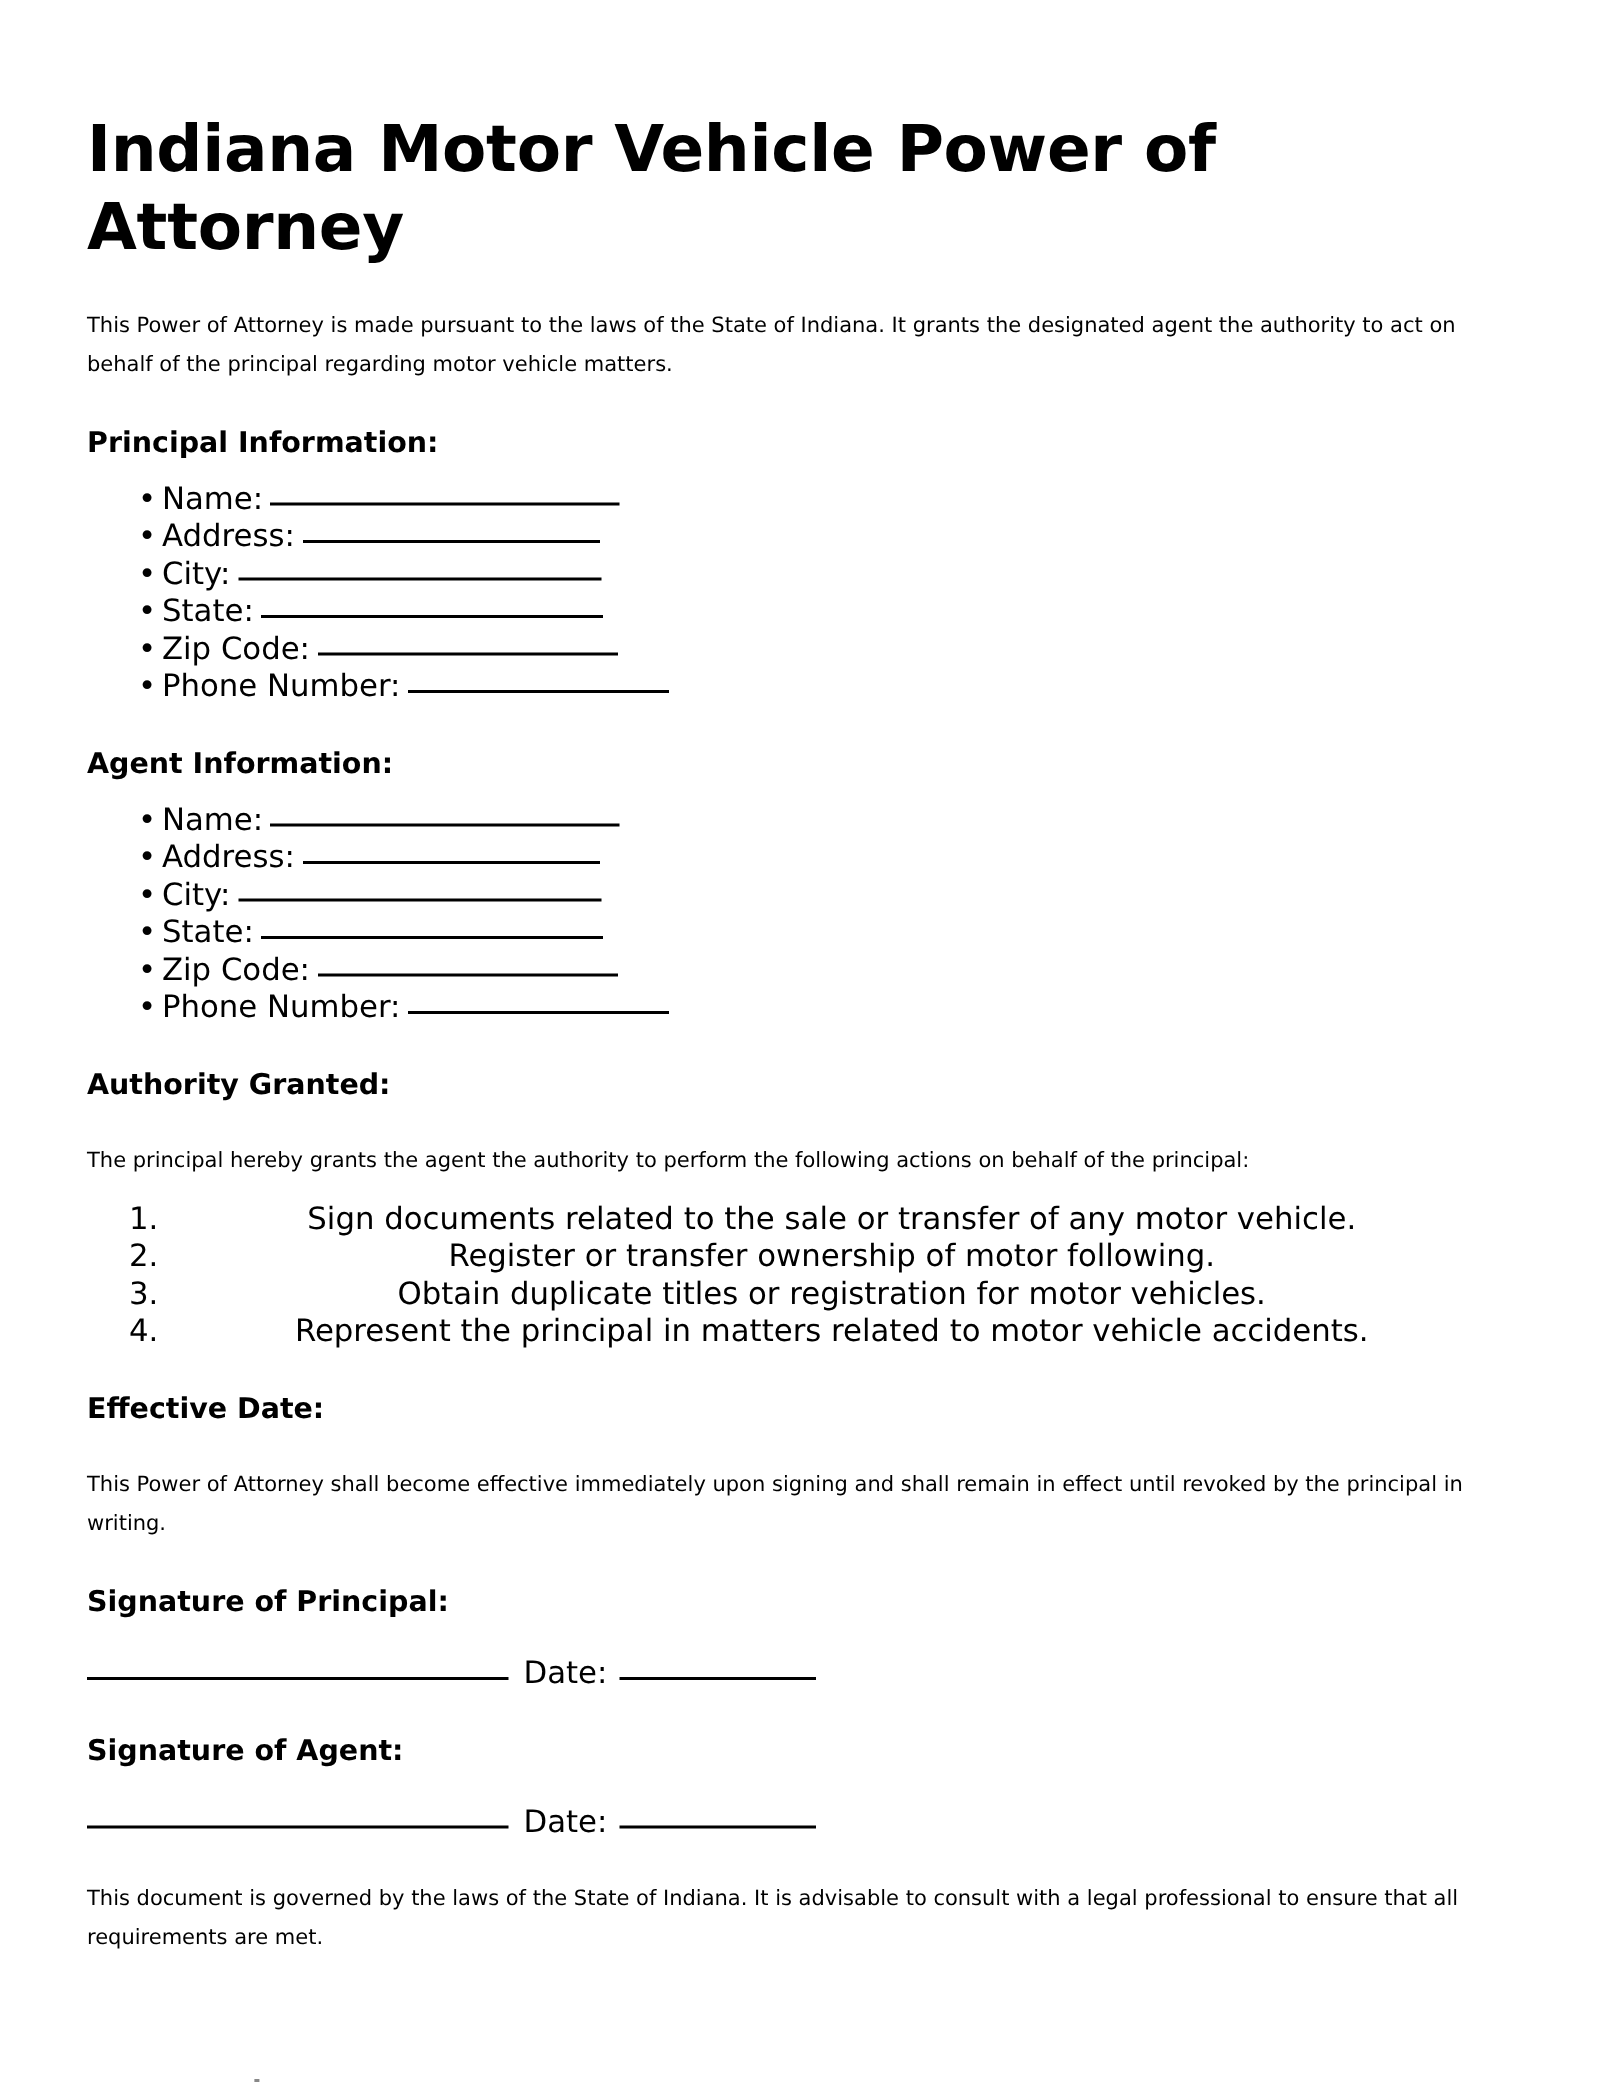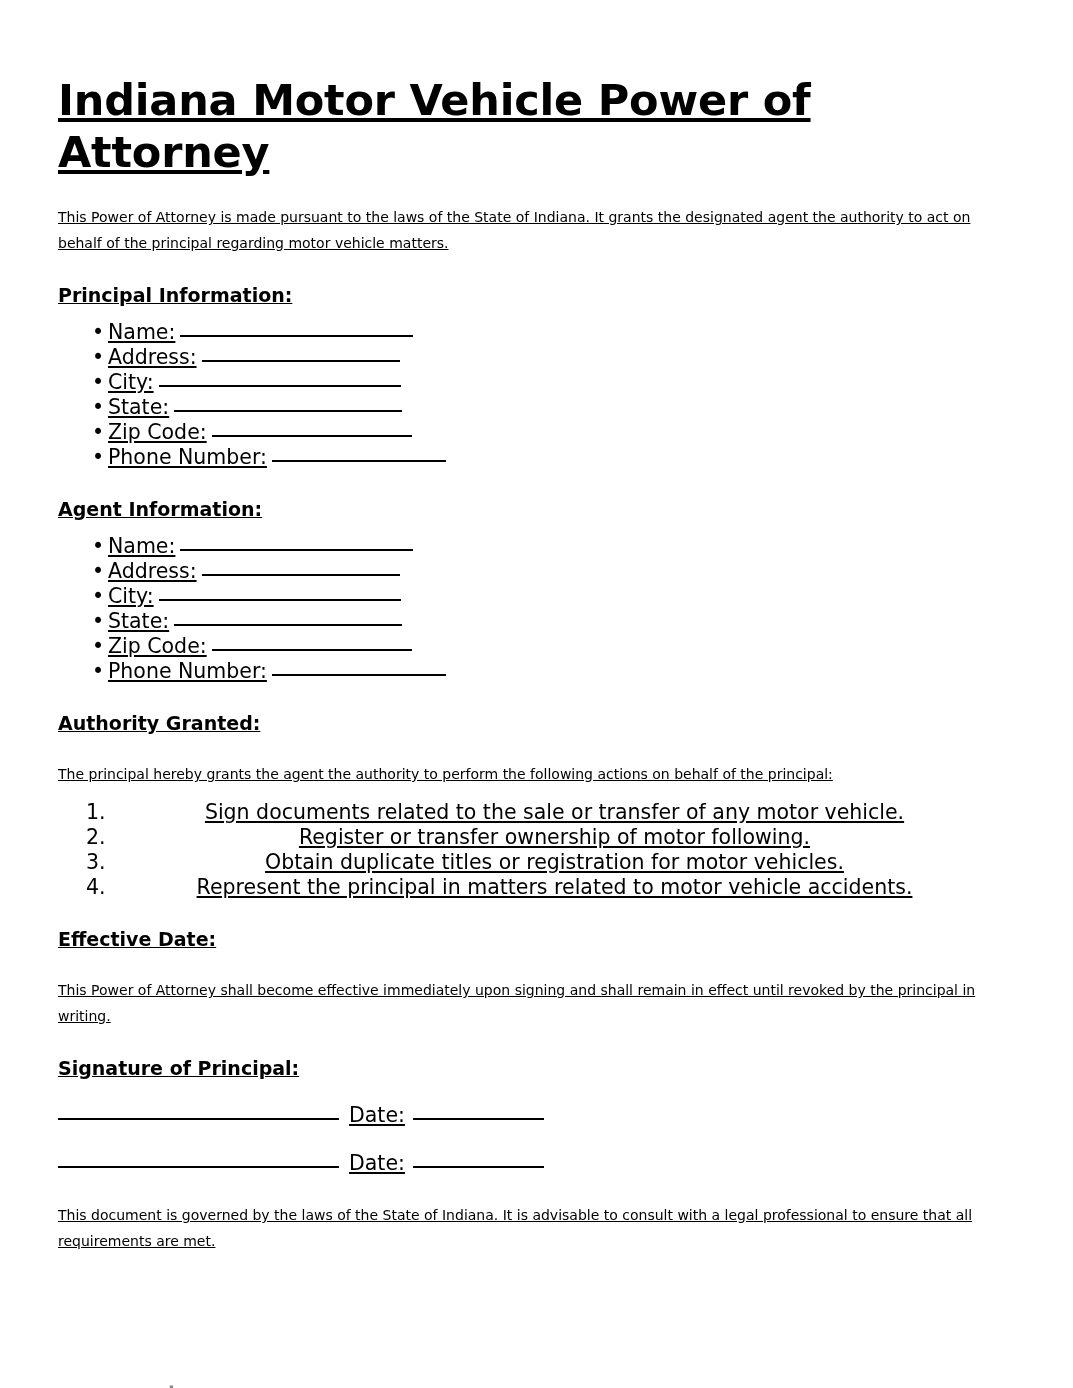--- a/index.html
+++ b/index.html
@@ -15,21 +15,20 @@
     overflow: hidden;
     position: relative;
   }
   .page {
     position: relative;
     width: 1073px;
     height: 1045px;
     background: #ffffff;
     box-sizing: border-box;
     padding: 58px 78px 0 58px;
-    text-decoration: underline;
   }
 
   .doc-title {
     font-size: 43px;
     font-weight: bold;
     line-height: 52px;
     letter-spacing: -0.2px;
     margin: 16px 0 0 0;
     max-width: 800px;
   }
@@ -172,20 +171,21 @@
     </ol>
 
   <h2 class="section-head">Effective Date:</h2>
   <p class="para">This Power of Attorney shall become effective immediately upon signing and shall remain in effect until revoked by the principal in writing.</p>
 
   <h2 class="section-head">Signature of Principal:</h2>
   <div class="sig-row">
     <span class="sig-line"></span><span class="sig-date-label">Date:</span><span class="sig-date-line"></span>
   </div>
 
+  <h2 class="section-head">Signature of Agent:</h2>
   <div class="sig-row">
     <span class="sig-line"></span><span class="sig-date-label">Date:</span><span class="sig-date-line"></span>
   </div>
 
   <p class="para">This document is governed by the laws of the State of Indiana. It is advisable to consult with a legal professional to ensure that all requirements are met.</p>
 
   <div class="watermark">greentomyr.org</div>
 
 </div>
 

